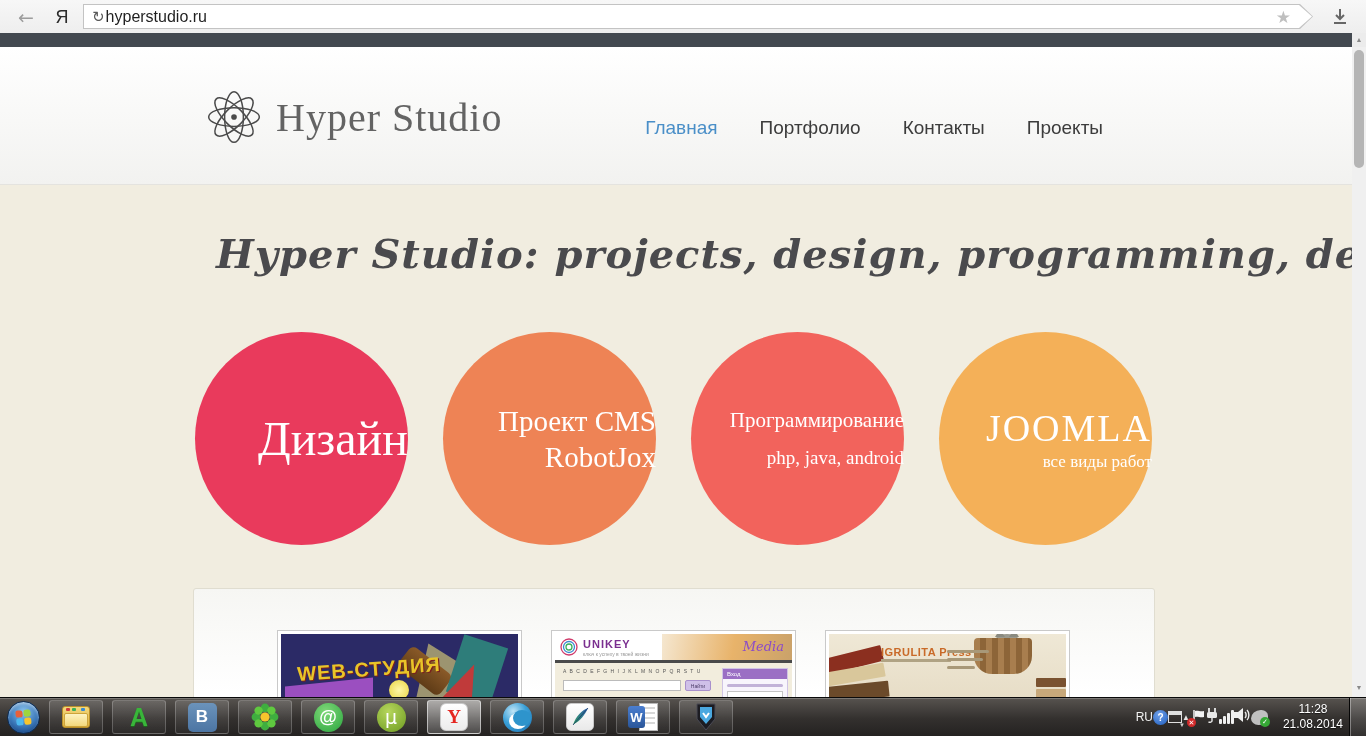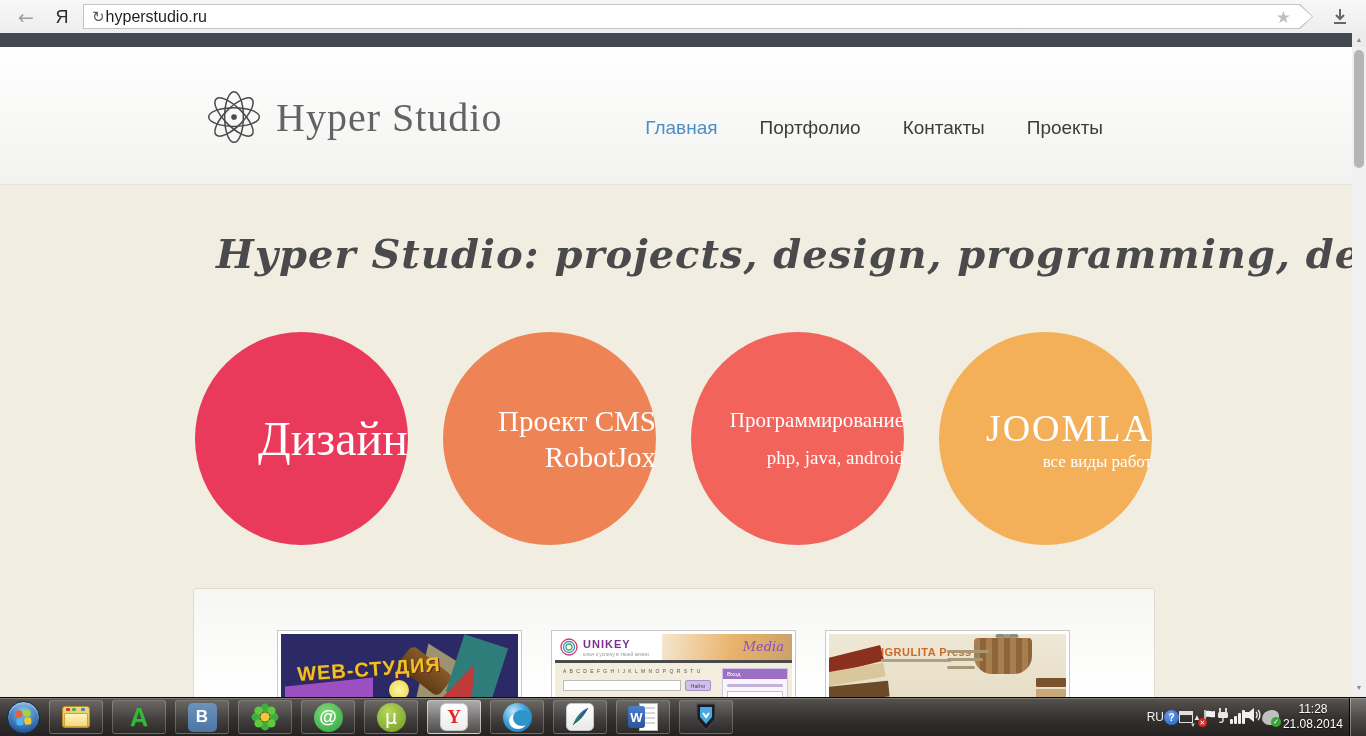--- a/index.html
+++ b/index.html
@@ -211,21 +211,21 @@
   .word-page { position:absolute; right:0; top:0; width:19px; height:28px; background:#fff;
     border:1px solid #b9b9b9; }
   .word-page i { display:block; height:2px; background:#d8d8d8; margin:3px 2px 0; }
   .word-blue { position:absolute; left:0; top:3px; width:17px; height:22px;
     background:linear-gradient(#4a7ed0,#2a5699); border-radius:3px; color:#fff;
     font-weight:bold; font-size:13px; display:flex; align-items:center; justify-content:center; }
   .dm-badge { width:22px; height:28px; }
 
   .task-spacer { flex:1; }
 
-  .tray { display:flex; align-items:center; margin-right:4px; }
+  .tray { display:flex; align-items:center; margin-right:15px; }
   .tray-lang { color:#f2f2f2; font-size:12px; cursor:pointer; }
   .tray-q { width:15px; height:15px; border-radius:50%;
     background:radial-gradient(circle at 40% 30%,#6f9fe8,#1f5fc0); color:#fff; font-size:10px;
     font-weight:bold; text-align:center; line-height:15px; cursor:pointer; }
   .tray-winmini { position:relative; width:14px; height:12px; border:1px solid #e0e0e0;
     border-top:4px solid #e0e0e0; cursor:pointer; }
   .tray-winmini i { position:absolute; right:-4px; bottom:-6px; color:#d0d0d0; font-size:6px; font-style:normal; }
   .tray-up { color:#e4e4e4; font-size:8px; cursor:pointer; }
   .tray-flag { position:relative; width:15px; height:16px; cursor:pointer; }
   .tray-flag .badge { position:absolute; left:-3px; bottom:-2px; width:9px; height:9px;

